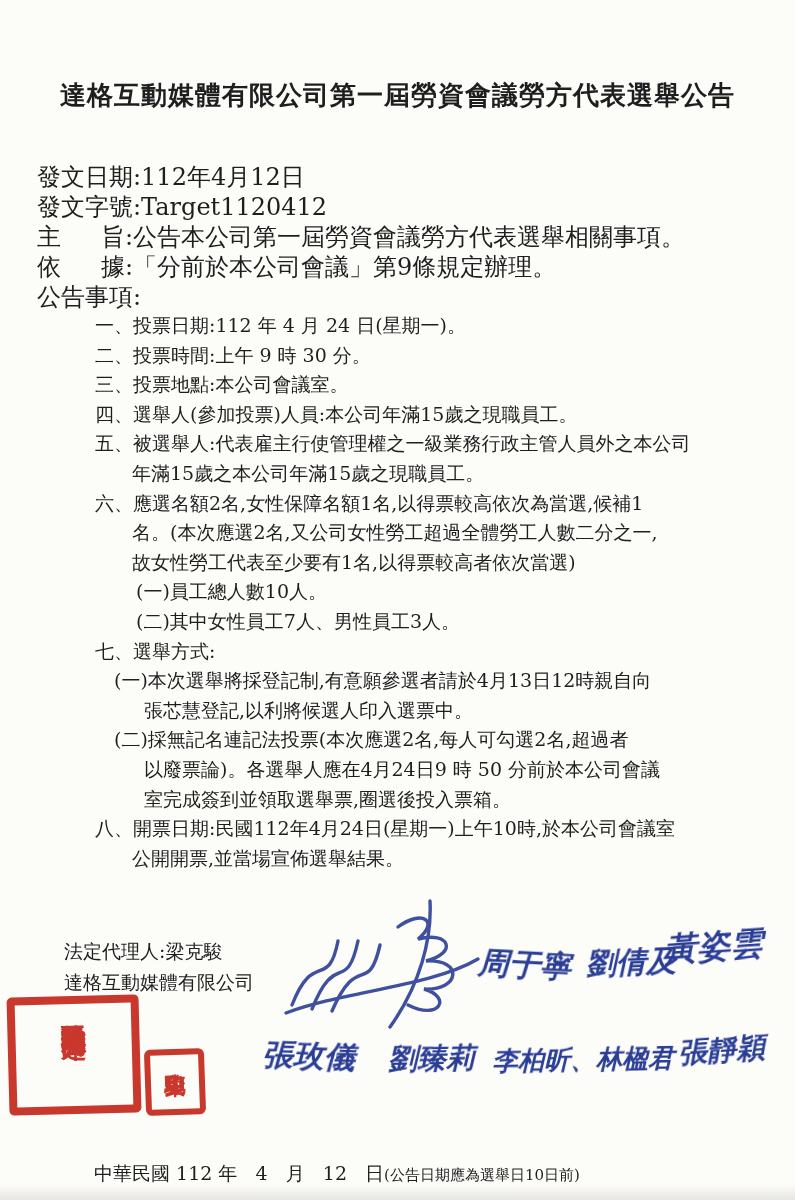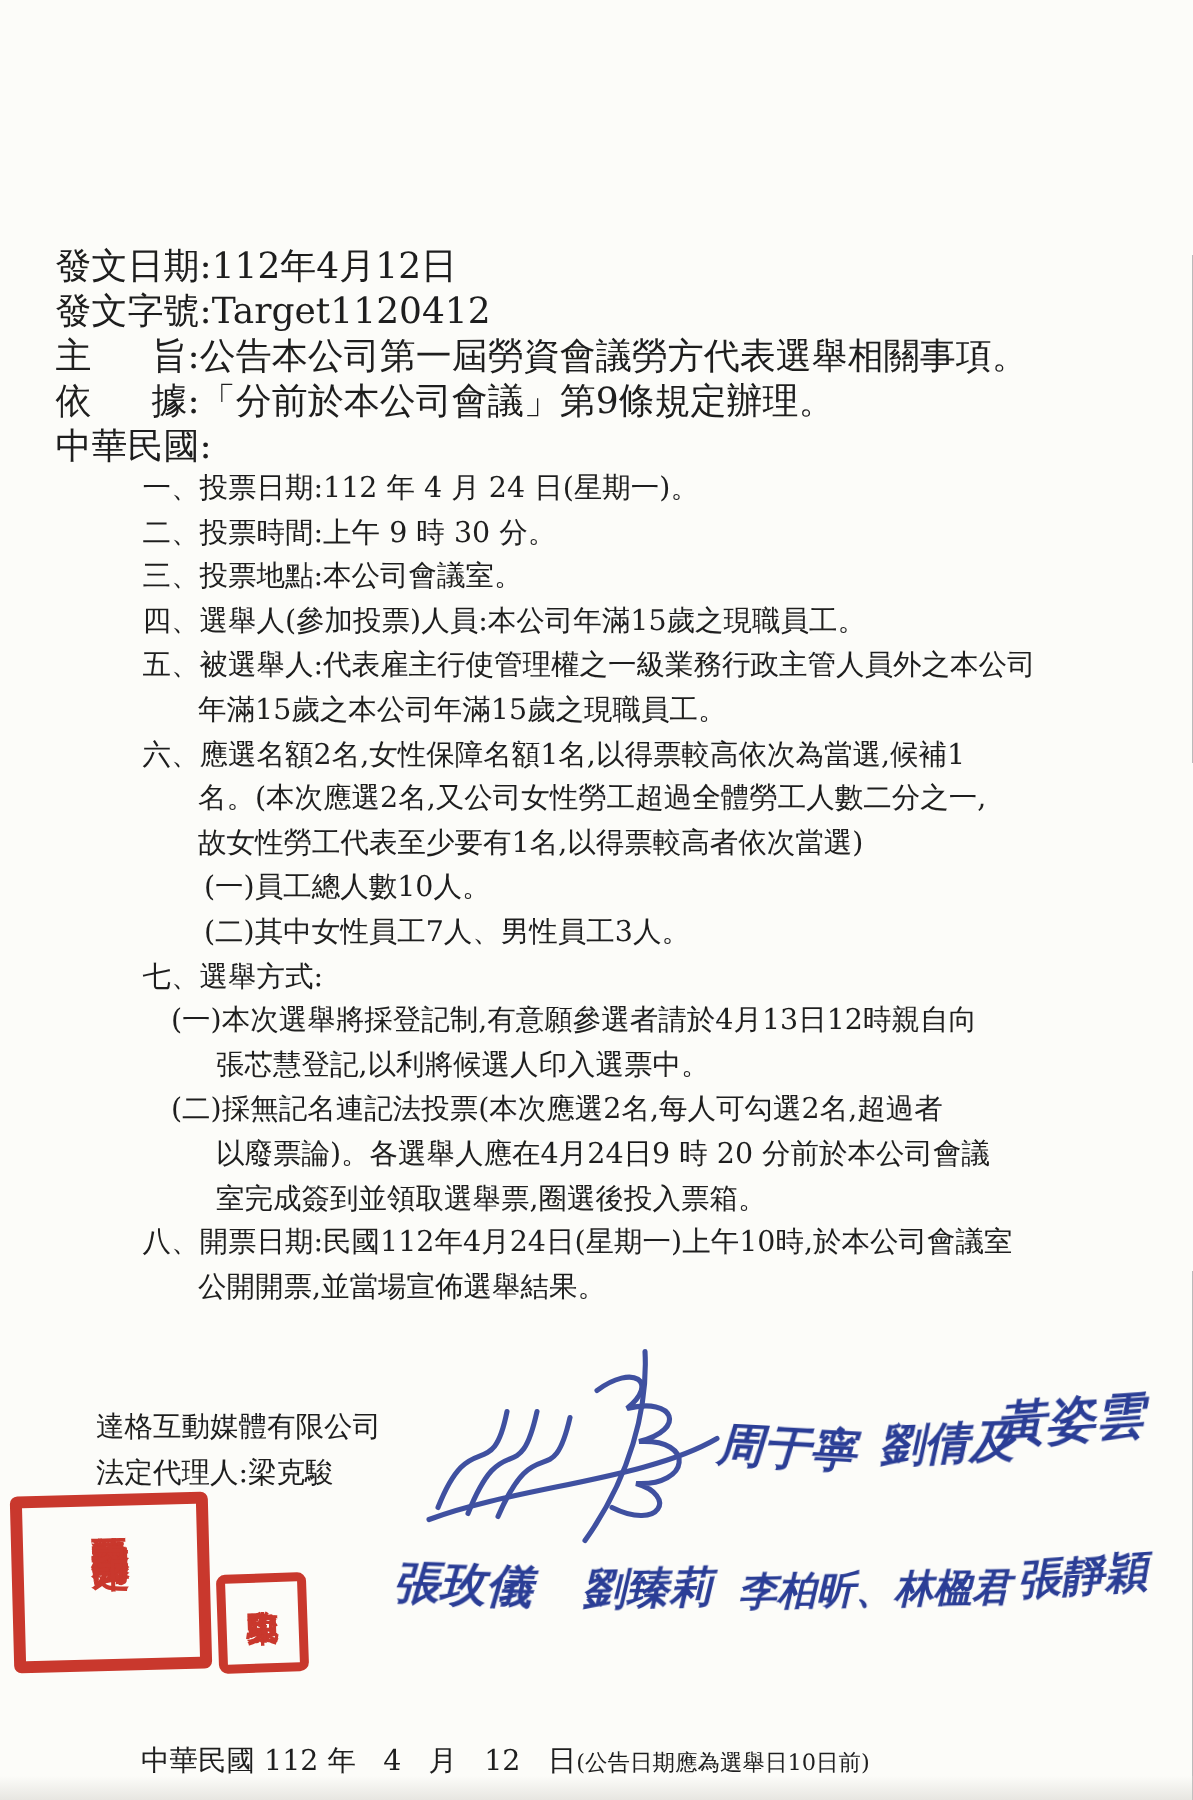--- a/index.html
+++ b/index.html
@@ -56,54 +56,55 @@
   .bottom-shade{
     position:absolute;left:0;right:0;bottom:0;height:16px;
     background:linear-gradient(#fcfcf9,#e7e6e1);
   }
 </style>
 </head>
 <body>
 
 <div class="doc">
 
+  <h1 class="title">達格互動媒體有限公司第一屆勞資會議勞方代表選舉公告</h1>
 
   <div class="meta">
     <div class="line">發文日期:112年4月12日</div>
     <div class="line">發文字號:Target1120412</div>
     <div class="line"><span class="mlabel">主</span><span>旨:公告本公司第一屆勞資會議勞方代表選舉相關事項。</span></div>
     <div class="line"><span class="mlabel">依</span><span>據:「分前於本公司會議」第9條規定辦理。</span></div>
-    <div class="line">中華民國:</div>
+    <div class="line">公告事項:</div>
   </div>
 
   <div class="items">
     <div class="item"><span>一、</span><span>投票日期:112 年 4 月 24 日(星期一)。</span></div>
     <div class="item"><span>二、</span><span>投票時間:上午 9 時 30 分。</span></div>
     <div class="item"><span>三、</span><span>投票地點:本公司會議室。</span></div>
     <div class="item"><span>四、</span><span>選舉人(參加投票)人員:本公司年滿15歲之現職員工。</span></div>
     <div class="item"><span>五、</span><span>被選舉人:代表雇主行使管理權之一級業務行政主管人員外之本公司
 年滿15歲之本公司年滿15歲之現職員工。</span></div>
     <div class="item"><span>六、</span><span>應選名額2名,女性保障名額1名,以得票較高依次為當選,候補1
 名。(本次應選2名,又公司女性勞工超過全體勞工人數二分之一,
 故女性勞工代表至少要有1名,以得票較高者依次當選)</span></div>
     <div class="sub6">(一)員工總人數10人。</div>
     <div class="sub6">(二)其中女性員工7人、男性員工3人。</div>
     <div class="item"><span>七、</span><span>選舉方式:</span></div>
     <div class="sub7">(一)本次選舉將採登記制,有意願參選者請於4月13日12時親自向
 張芯慧登記,以利將候選人印入選票中。</div>
     <div class="sub7">(二)採無記名連記法投票(本次應選2名,每人可勾選2名,超過者
-以廢票論)。各選舉人應在4月24日9 時 20 分前於本公司會議
+以廢票論)。各選舉人應在4月24日9 時 50 分前於本公司會議
 室完成簽到並領取選舉票,圈選後投入票箱。</div>
     <div class="item"><span>八、</span><span>開票日期:民國112年4月24日(星期一)上午10時,於本公司會議室
 公開開票,並當場宣佈選舉結果。</span></div>
   </div>
 
   <div class="agency">
+    <div>法定代理人:梁克駿</div>
     <div>達格互動媒體有限公司</div>
-    <div>法定代理人:梁克駿</div>
   </div>
 
   <div class="sig-flourish">
     <svg viewBox="0 0 205 140" xmlns="http://www.w3.org/2000/svg">
       <g fill="none" stroke="#2b3e96" stroke-width="3.4" stroke-linecap="round" opacity="0.9">
         <path d="M12 112 C34 56 48 98 58 48"></path>
         <path d="M32 116 C56 56 66 102 78 48"></path>
         <path d="M52 118 C78 58 88 104 100 52"></path>
         <path d="M6 120 C64 98 150 94 198 66"></path>
         <path d="M118 34 C142 16 160 28 138 46 C170 38 178 60 146 68 C184 66 180 98 144 96 C172 104 160 128 128 112"></path>

